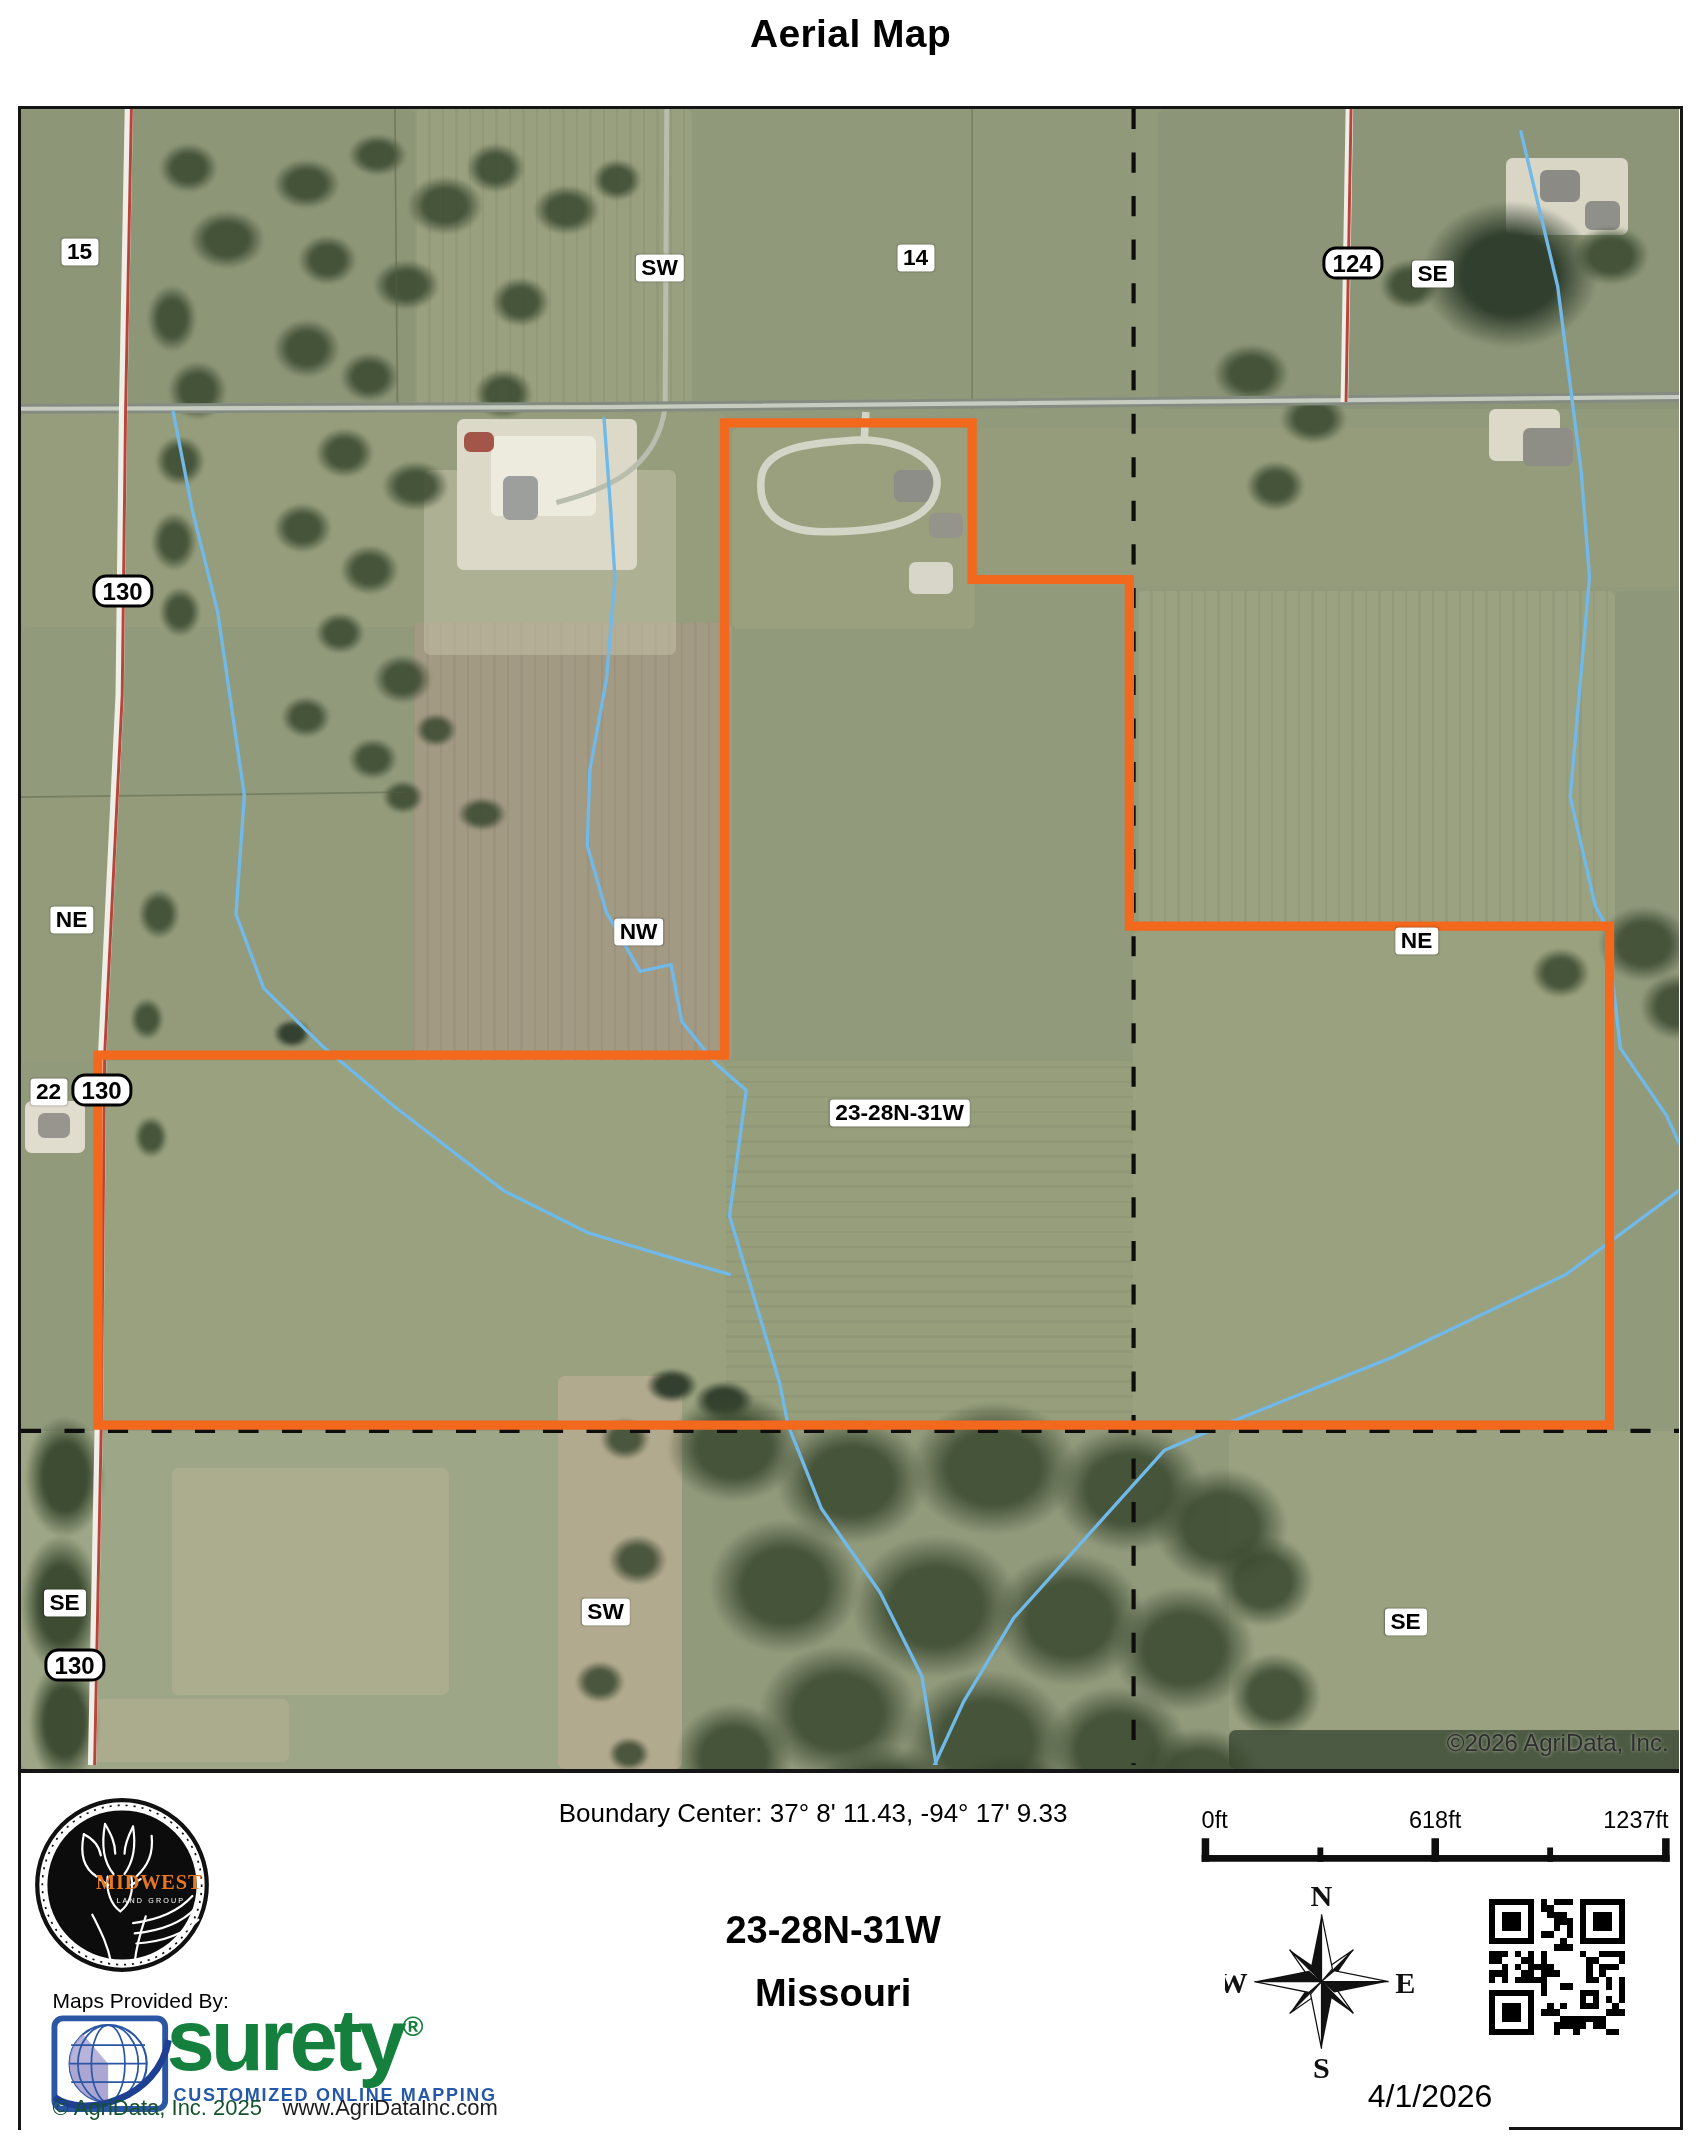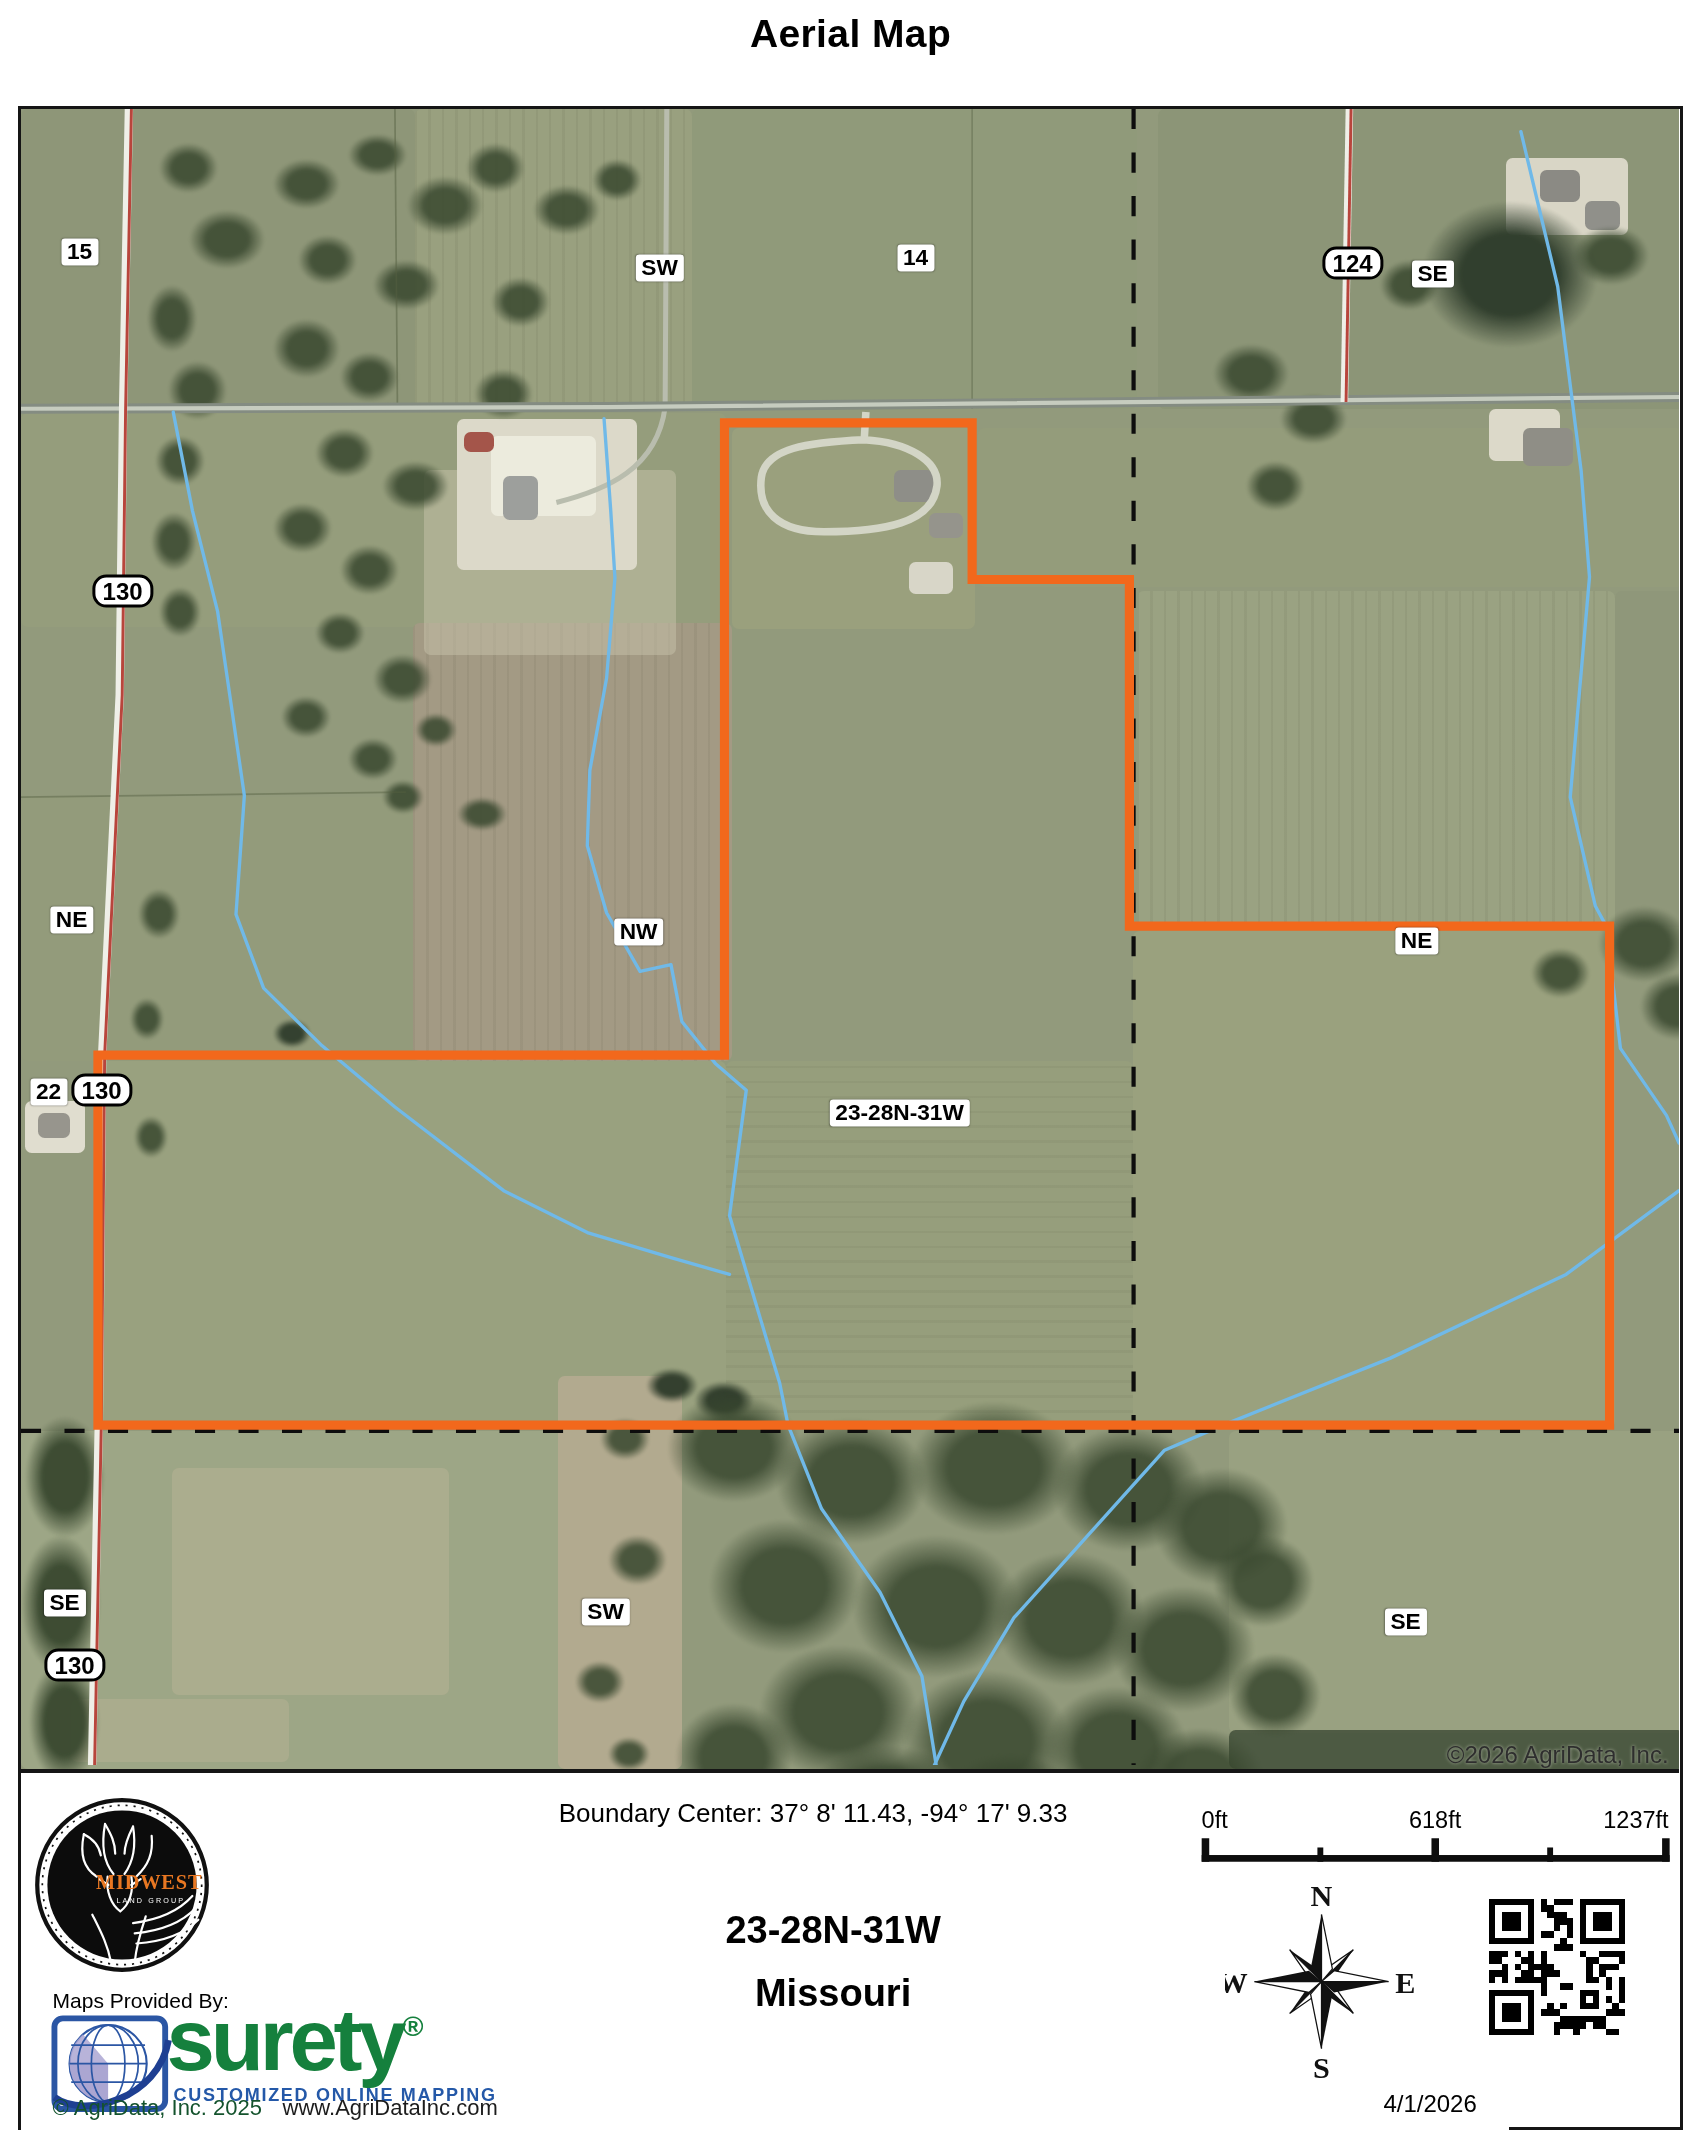--- a/index.html
+++ b/index.html
@@ -13,21 +13,21 @@
        background:#929a7c;border-bottom:4.2px solid #151515;box-sizing:content-box;overflow:hidden;}
   .map .f{position:absolute;border-radius:6.7px;}
   .map .f.vstripe{background-image:repeating-linear-gradient(90deg,rgba(60,60,40,.07) 0 2.5px,rgba(0,0,0,0) 2.5px 13.4px);}
   .map .f.hstripe{background-image:repeating-linear-gradient(0deg,rgba(60,60,40,.06) 0 2.5px,rgba(0,0,0,0) 2.5px 15px);}
   .map .t{position:absolute;border-radius:50%;filter:blur(1.7px);}
   .map svg.overlay{position:absolute;left:0;top:0;z-index:3;}
   .maplabel{position:absolute;transform:translate(-50%,-50%);z-index:4;
             background:#fff;color:#000;font-weight:bold;font-size:22.7px;line-height:1.05;
             padding:1.7px 5.9px;border-radius:3.4px;white-space:nowrap;box-shadow:0 0 1.7px rgba(0,0,0,.35);}
   .maplabel.shield{border:3.4px solid #000;border-radius:14px;font-size:24px;padding:0.8px 7.6px;box-shadow:none;}
-  .mapcopy{position:absolute;right:10px;bottom:0px;z-index:4;font-size:24px;color:#2e2e2e;
+  .mapcopy{position:absolute;right:10px;bottom:12px;z-index:4;font-size:24px;color:#2e2e2e;
            text-shadow:0 0 3.4px rgba(210,215,195,.8);margin-left:14px;}
   .footer{position:absolute;left:0;top:1664px;width:1488px;height:357px;background:#fff;}
   .bcenter{position:absolute;left:352px;top:25px;width:881px;text-align:center;font-size:26px;}
   .scalelabels{position:absolute;left:1181px;top:34px;width:467px;height:28.5px;font-size:23.5px;}
   .scalelabels .s0{position:absolute;left:0;}
   .scalelabels .s1{position:absolute;left:0;width:467px;text-align:center;}
   .scalelabels .s2{position:absolute;right:0;}
   .scalebar{position:absolute;left:1179px;top:60px;}
   .mwlogo{position:absolute;left:12.6px;top:22.7px;}
   .provided{position:absolute;left:32px;top:216px;font-size:21px;}
@@ -36,21 +36,21 @@
   .suretytext{position:absolute;left:116px;top:-23.5px;font-size:87px;font-weight:bold;
               color:#15803d;letter-spacing:-4.2px;}
   .suretyreg{font-size:28.5px;vertical-align:34px;letter-spacing:0;}
   .suretytag{position:absolute;left:123px;top:72px;font-size:18px;font-weight:bold;color:#2458A8;letter-spacing:1.7px;}
   .agline{position:absolute;left:32px;top:322px;font-size:22px;color:#14532d;}
   .agurl{position:absolute;left:262px;top:322px;font-size:22px;color:#1c1c1c;}
   .locblock{position:absolute;left:540px;top:126px;width:545px;text-align:center;
             font-size:38px;font-weight:bold;line-height:63px;}
   .compass{position:absolute;left:1204px;top:106px;}
   .qr{position:absolute;left:1468px;top:126px;width:136px;height:136px;}
-  .qdate{position:absolute;left:1317px;top:305px;width:185px;text-align:center;font-size:24px;margin-top:12px;}
+  .qdate{position:absolute;left:1317px;top:305px;width:185px;text-align:center;font-size:32px;}
 </style>
 </head>
 <body>
 
 <div class="page">
 
   <div class="title">Aerial Map</div>
 
   <div class="frame">
 

